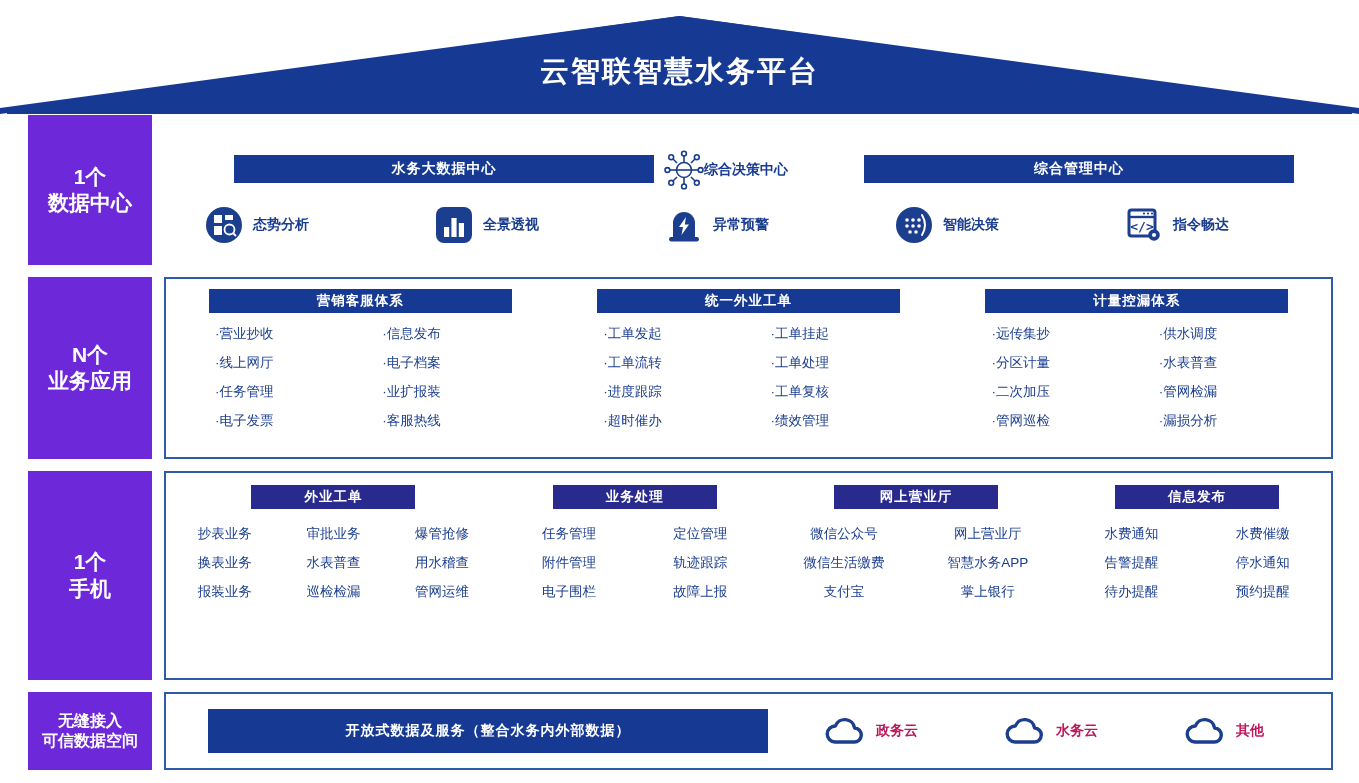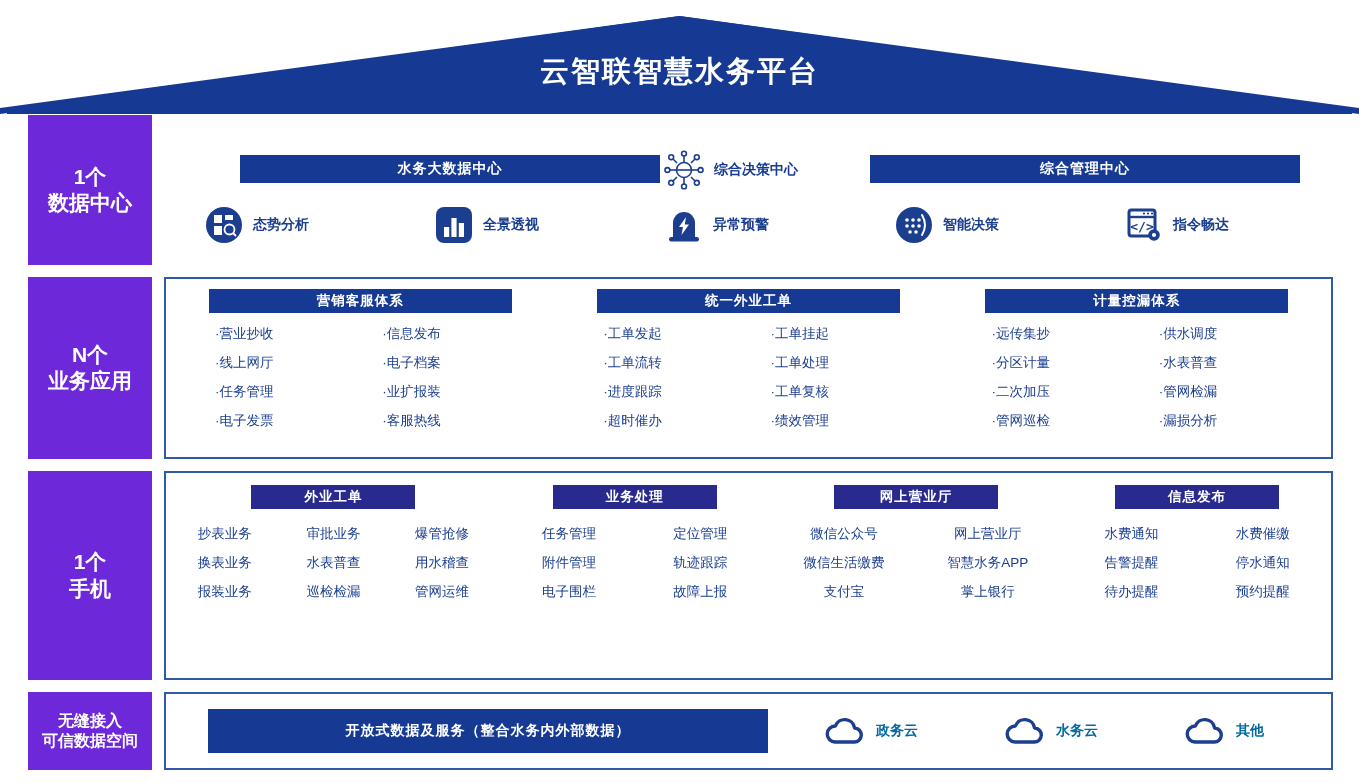--- a/index.html
+++ b/index.html
@@ -40,27 +40,26 @@
   }
 
   
   #row1{left:28px;top:115px;width:1305px;height:150px;}
   #row1 .side-label{width:124px;font-size:21px;}
   #row1 .r1-body{flex:1 1 auto;position:relative;margin-left:12px;}
   .bar-title{
     background:#163A93;color:#fff;font-size:14px;font-weight:bold;
     display:flex;align-items:center;justify-content:center;
     letter-spacing:1px;
-    margin-left:6px;
   }
   #bar-dc{position:absolute;left:70px;top:40px;width:420px;height:28px;}
   #bar-mc{position:absolute;left:700px;top:40px;width:430px;height:28px;}
   .decision-center{
     position:absolute;left:500px;top:36px;width:190px;height:38px;
-    display:flex;align-items:center;gap:10px;
+    display:flex;align-items:center;
   }
   .decision-center .txt{color:#163A93;font-size:14px;font-weight:bold;}
 
   .icon-strip{position:absolute;left:40px;top:90px;width:1150px;display:flex;}
   .icon-item{display:flex;align-items:center;gap:9px;}
   .icon-item .lab{color:#1B3E8F;font-size:14px;font-weight:bold;white-space:nowrap;}
   .ic{flex:0 0 auto;display:block;}
 
   
   #row2{left:28px;top:277px;width:1305px;height:182px;}
@@ -101,21 +100,21 @@
 
   
   #row4{left:28px;top:692px;width:1305px;height:78px;}
   #row4 .side-label{width:124px;font-size:16px;}
   #row4 .panel{margin-left:12px;display:flex;align-items:center;}
   #bar-open{
     margin-left:42px;width:560px;height:44px;flex:0 0 auto;font-size:14px;
   }
   .clouds{display:flex;align-items:center;margin-left:56px;gap:86px;}
   .cloud-item{display:flex;align-items:center;gap:10px;}
-  .cloud-item .lab{color:#0369a1;font-size:14px;font-weight:bold;}
+  .cloud-item .lab{color:#be185d;font-size:14px;font-weight:bold;}
 </style>
 </head>
 <body>
 
 <div class="page">
 
   <div class="roof">
     <svg width="1359" height="98" viewBox="0 0 1359 98" xmlns="http://www.w3.org/2000/svg">
       <polygon points="679.5,0 1359,92 1359,98 679.5,8 0,98 0,92" fill="#163A93"></polygon>
       <polygon points="679.5,0 1352,94 1352,98 7,98 7,94" fill="#163A93"></polygon>

